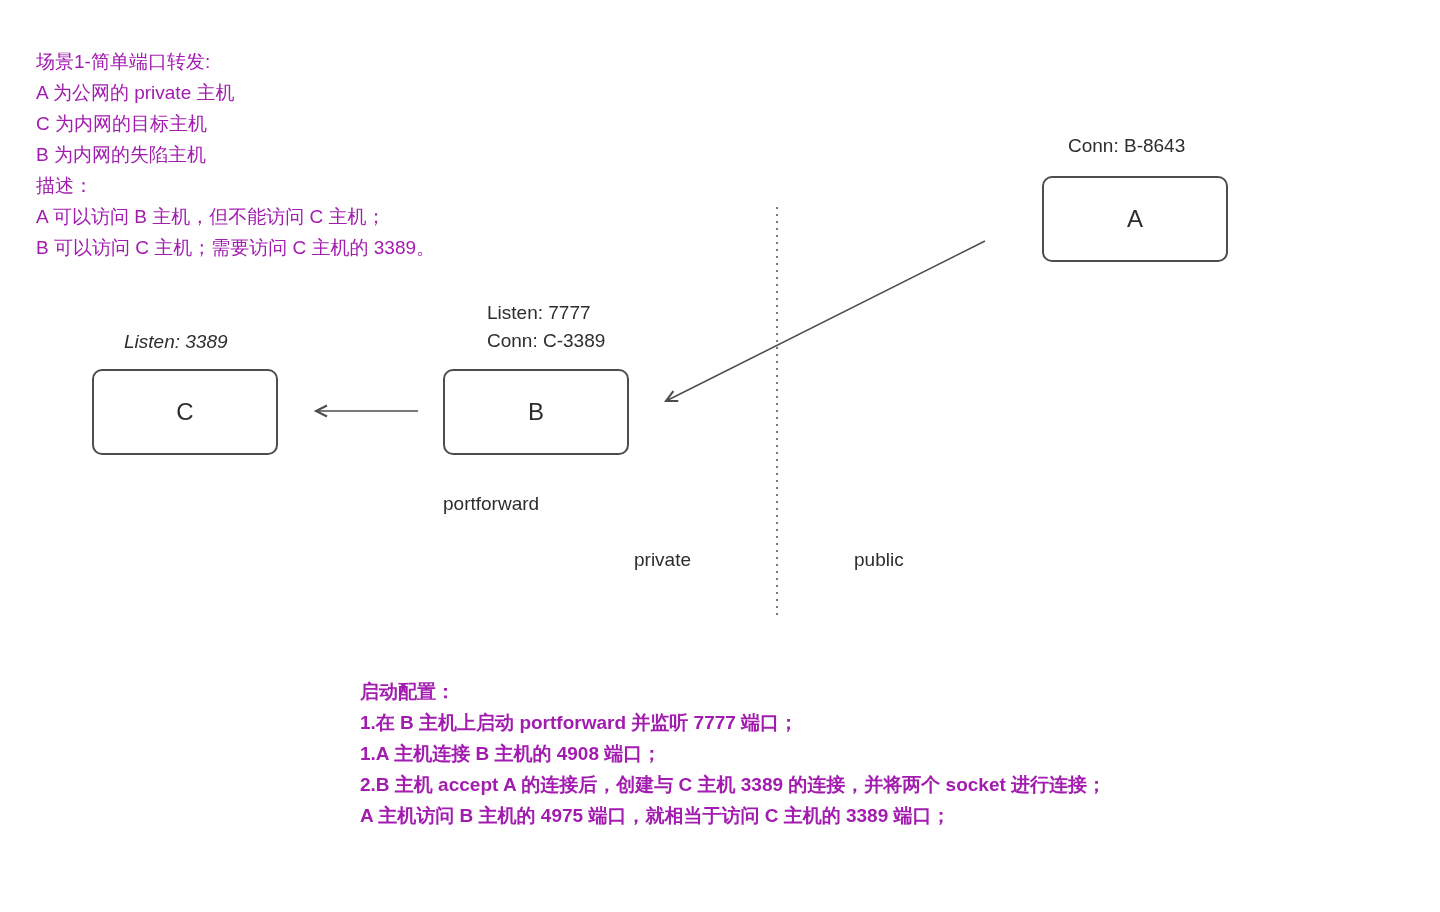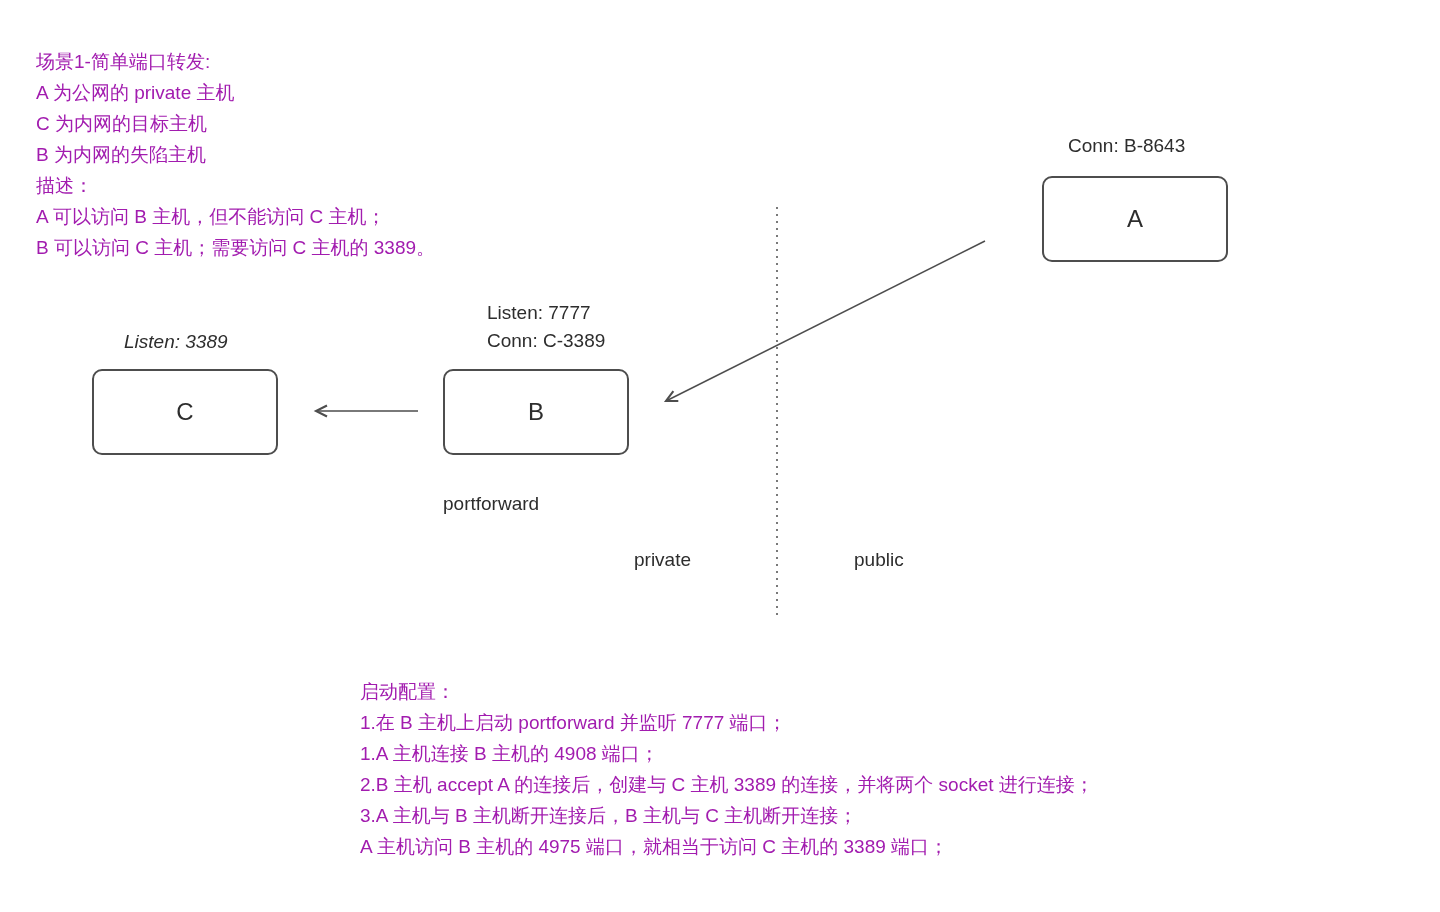--- a/index.html
+++ b/index.html
@@ -18,21 +18,21 @@
   }
   .textblock {
     position: absolute;
     font-size: 19px;
     line-height: 31px;
     white-space: nowrap;
     color: #a21caf;
     margin-top: 24px;
   }
   .intro { left: 36px; top: 22px; }
-  .notes { left: 360px; top: 652px; }
+  .notes { left: 360px; top: 652px; font-weight: bold; }
   .node {
     position: absolute;
     width: 186px;
     height: 86px;
     border: 2px solid #4d4d4d;
     border-radius: 10px;
     background: #ffffff;
     display: flex;
     align-items: center;
     justify-content: center;
@@ -110,17 +110,16 @@
   </div>
 
   <div class="annotation" style="left:634px; top:546px;">private</div>
   <div class="annotation" style="left:854px; top:546px;">public</div>
 
   <div class="textblock notes">
     <div>启动配置：</div>
     <div>1.在 B 主机上启动 portforward 并监听 7777 端口；</div>
     <div>1.A 主机连接 B 主机的 4908 端口；</div>
     <div>2.B 主机 accept A 的连接后，创建与 C 主机 3389 的连接，并将两个 socket 进行连接；</div>
-    <div>3.A 主机与 B 主机断开连接后，B 主机与 C 主机断开连接；</div>
     <div>A 主机访问 B 主机的 4975 端口，就相当于访问 C 主机的 3389 端口；</div>
   </div>
 
 </div>
 
 </body></html>

